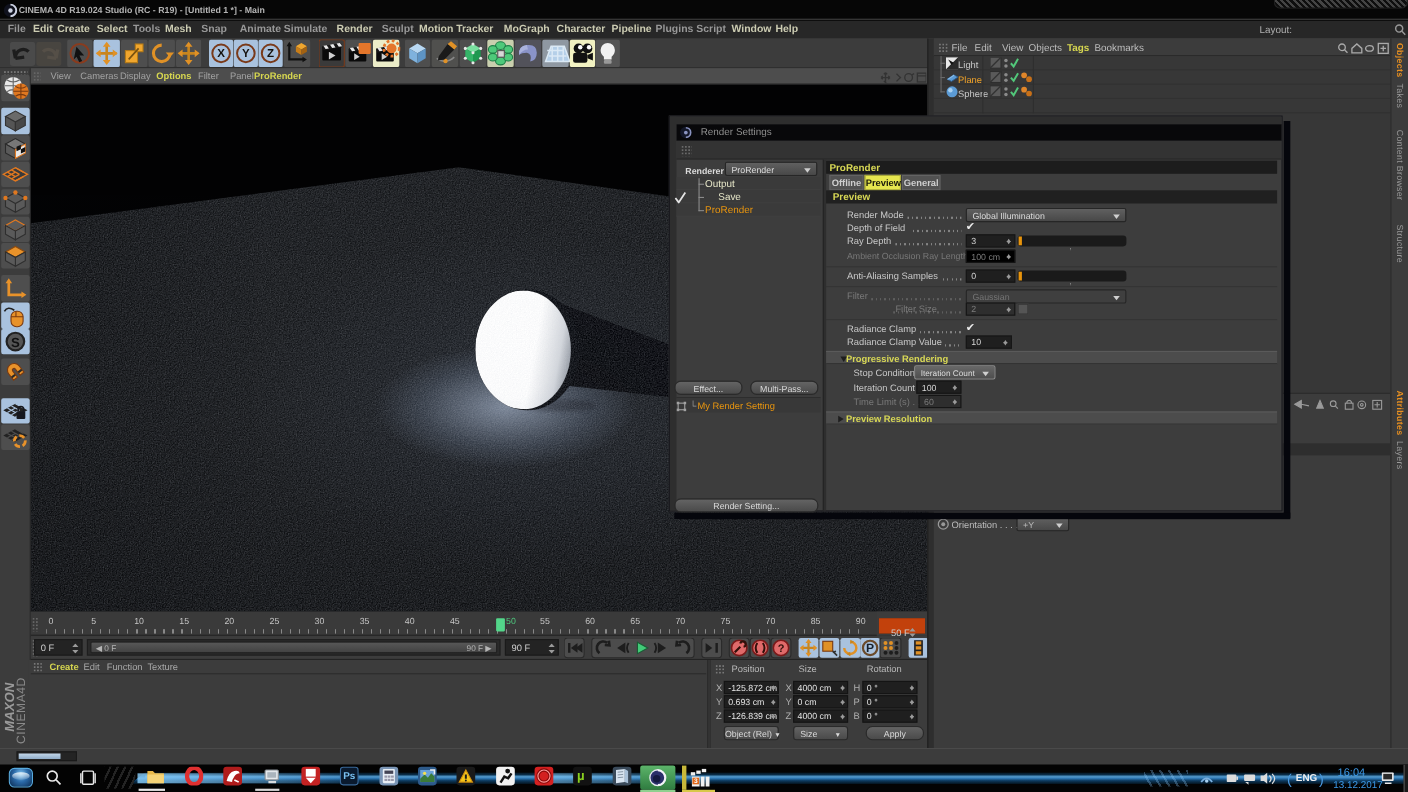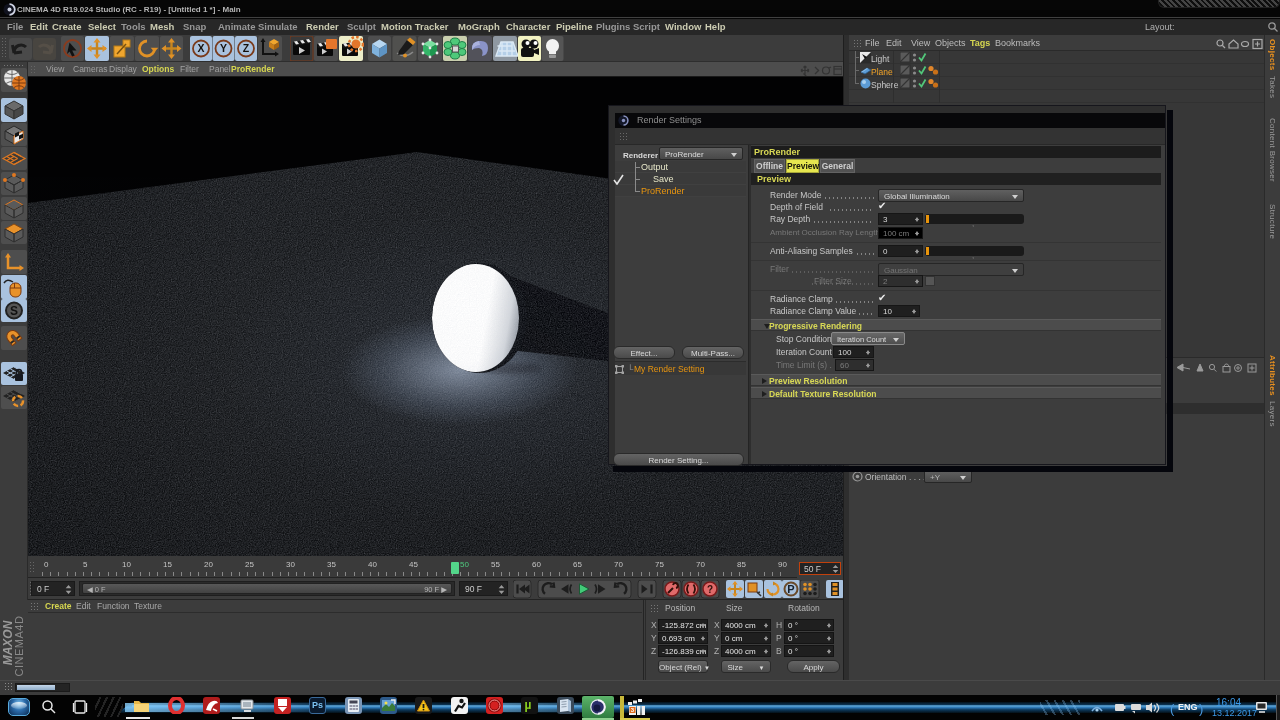--- a/index.html
+++ b/index.html
@@ -378,21 +378,21 @@
       <span class="t" style="left:491px;top:4px;">55</span>
     <span class="t" style="left:532px;top:4px;">60</span>
       <span class="t" style="left:573px;top:4px;">65</span>
     <span class="t" style="left:614px;top:4px;">70</span>
       <span class="t" style="left:655px;top:4px;">75</span>
     <span class="t" style="left:696px;top:4px;">70</span>
       <span class="t" style="left:737px;top:4px;">85</span>
     <span class="t" style="left:778px;top:4px;">90</span>
     <div class="abs" style="left:451px;top:6px;width:8px;height:12px;background:#53d68a;border-radius:1px;"></div>
     <div class="abs" style="left:797px;top:0px;width:46px;height:22px;background:#3c3c3c;">
-      <div class="abs" style="left:2px;top:6px;width:42px;height:13px;background:#232323;border:1px solid #c2410c;">
+      <div class="abs" style="left:2px;top:6px;width:42px;height:13px;background:#232323;border:7px solid #c2410c;">
         <span class="t" style="left:4px;top:1px;font-size:8.5px;color:#cdcdcd;">50 F</span>
         <svg class="abs" style="right:1px;top:2px;" width="7" height="8">
             <path d="M3.5 0 l2.8 3 h-5.6 z M3.5 8 l2.8 -3 h-5.6 z" fill="#9a9a9a"></path>
           </svg>
       </div>
     </div>
   </div>
   <div class="abs" style="left:28px;top:579px;width:815px;height:21px;background:#3c3c3c;border-bottom:1px solid #232323;"></div>
   <div id="transport" style="position:absolute;left:0;top:579px;height:21px;">
     <span class="abs" style="left:29px;top:2px;width:6px;height:16px;background:radial-gradient(#666 25%, transparent 27%) 0 0/3px 3px;"></span>
@@ -767,21 +767,20 @@
     <div class="leader" style="left:250px;top:207px;width:15px;"></div>
     <div class="spin" style="left:269px;top:199px;width:42px;">10</div>
     <div class="shead open" style="top:213px;">Progressive Rendering</div>
     <span class="drow" style="left:167px;top:228px;">Stop Condition</span>
     <div class="ddrop" style="left:222px;top:226px;width:74px;border-color:#8a8a8a;background:linear-gradient(#686868,#4e4e4e);font-size:7.5px;">Iteration Count</div>
     <span class="drow" style="left:167px;top:241px;">Iteration Count</span>
     <div class="spin" style="left:224px;top:240px;width:41px;">100</div>
     <span class="drow" style="left:167px;top:254px;color:#787878;">Time Limit (s) . . .</span>
     <div class="spin" style="left:226px;top:253px;width:39px;background:#2e2e2e;color:#7c7c7c;">60</div>
     <div class="shead" style="top:268px;">Preview Resolution</div>
-    <div class="shead" style="top:281px;">Default Texture Resolution</div>
   </div>
 
   <div class="abs" style="left:0;top:680px;width:1280px;height:15px;background:#3c3c3c;border-top:1px solid #4a4a4a;"></div>
   <div class="abs" style="left:4px;top:682px;width:8px;height:10px;background:radial-gradient(#888 18%, transparent 20%) 0 0/3px 3px;"></div>
   <div class="abs" style="left:15px;top:683px;width:55px;height:9px;background:#242424;border:1px solid #1a1a1a;">
     <div class="abs" style="left:1px;top:1px;width:38px;height:5px;background:linear-gradient(#c3d6ea,#8facc8);"></div>
   </div>
 
   <div id="taskbar" style="position:absolute;left:0;top:695px;width:1280px;height:25px;background:#030303;overflow:hidden;">
 

